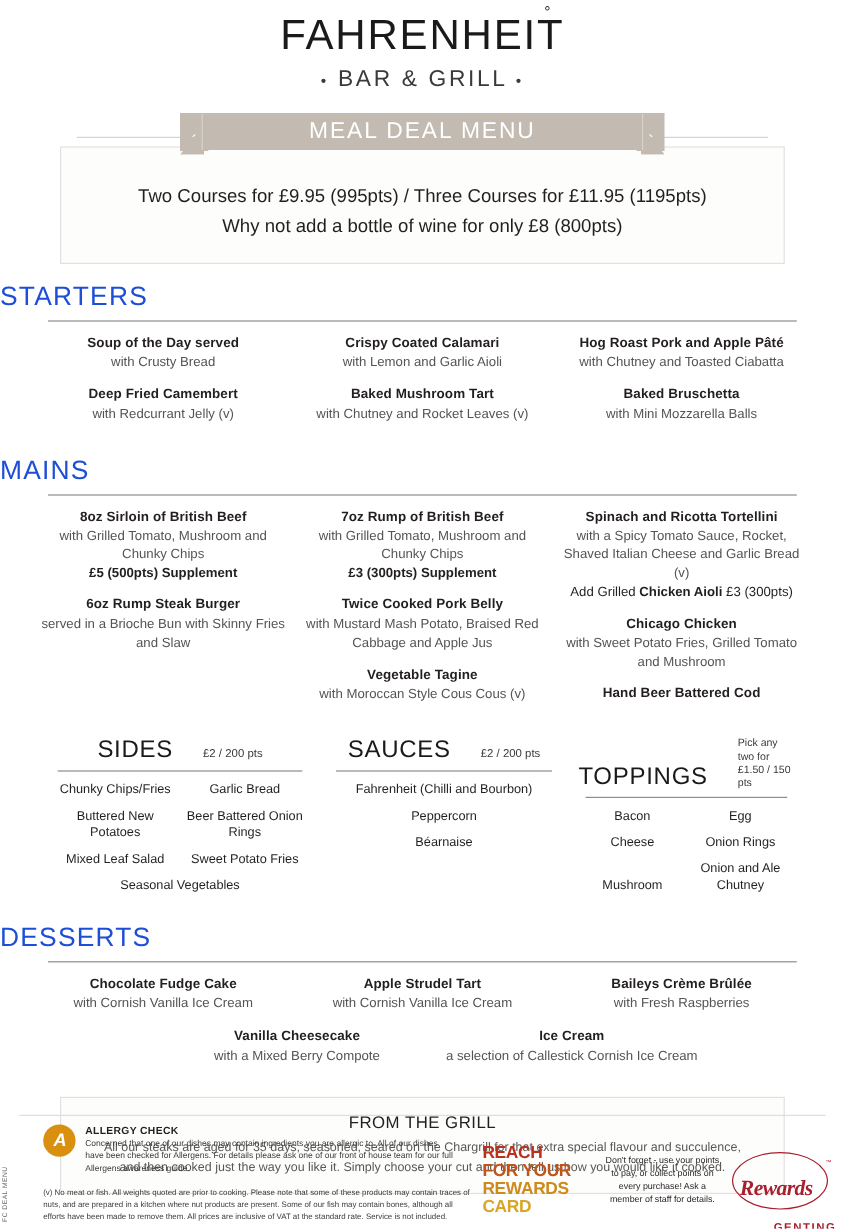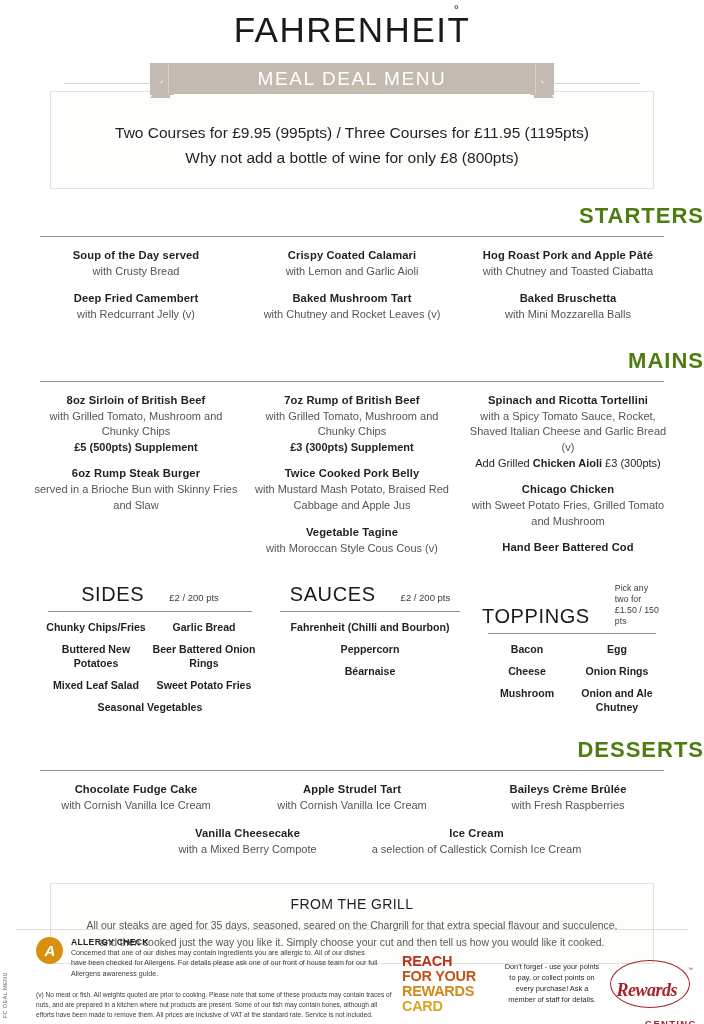--- a/index.html
+++ b/index.html
@@ -62,22 +62,22 @@
 
   
   .deal-box {
     margin: -14px auto 0; width: 604px; padding: 28px 1px 18px;
     border: 1px solid #e3e1de; background: #fdfdfc; text-align: center;
   }
   .deal-line { font-size: 15.5px; line-height: 1.62; color: #231f20; }
 
   
   .section-head {
-    text-align: right; font-size: 22px; letter-spacing: 1px;
-    color: #4d7c0f; font-weight: 700; margin-top: 14px;
+    text-align: left; font-size: 22px; letter-spacing: 1px;
+    color: #1d4ed8; font-weight: 400; margin-top: 14px;
   }
   .rule { height: 1px; background: #8d8d8d; margin: 7px 40px 0; }
 
   
   .cols { display: flex; padding: 0 28px; margin-top: 11px; }
   .col { flex: 1 1 0; text-align: center; padding: 0 6px; }
   .dish { margin-bottom: 11px; }
   .dish-name {
     font-size: 11.2px; font-weight: 700; color: #231f20;
     line-height: 1.35; letter-spacing: .1px;
@@ -99,21 +99,21 @@
   .trio-col.toppings { flex: 1 1 auto; }
   .trio-head {
     display: flex; align-items: flex-end; justify-content: center; gap: 25px;
   }
   .trio-title { font-size: 20px; letter-spacing: .6px; color: #1a1a1a; }
   .trio-price { font-size: 9.5px; color: #3a3a3a; padding-bottom: 3px; line-height: 1.25; }
   .trio-price.two-line { text-align: left; font-size: 8.8px; padding-bottom: 1px; }
   .trio-rule { height: 1px; background: #8d8d8d; margin: 5px 6px 0; }
   .trio-items {
     display: flex; flex-wrap: wrap; justify-content: center;
-    margin-top: 9px; font-size: 10.6px; font-weight: 700; color: #231f20;
+    margin-top: 9px; font-size: 10.6px; font-weight: 400; color: #231f20; align-items: flex-end;
   }
   .trio-item {
     width: 50%; text-align: center; line-height: 1.32; margin-bottom: 8px;
   }
   .trio-item.full { width: 100%; }
   .trio-col.sauces .trio-item { width: 100%; }
 
   
   .grill-box {
     margin: 14px auto 0; width: 604px; padding: 12px 14px 12px;
@@ -190,20 +190,25 @@
 </style>
 </head>
 <body>
 
 <div class="page">
 
   <div class="logo-wrap">
     <div class="logo-main">
       <span>FAHRENHEIT</span>
       <span class="logo-deg">°</span>
+    </div>
+    <div class="logo-sub">
+      <span class="dot">•</span>
+      <span>BAR &amp; GRILL</span>
+      <span class="dot">•</span>
     </div>
   </div>
 
   <div class="ribbon-zone">
     <div class="ribbon-tail-line left"></div>
     <div class="ribbon-tail-line right"></div>
     <div class="ribbon"></div>
     <div class="ribbon-notch l"></div>
     <div class="ribbon-notch r"></div>
     <div class="ribbon-inner">MEAL DEAL  MENU</div>

